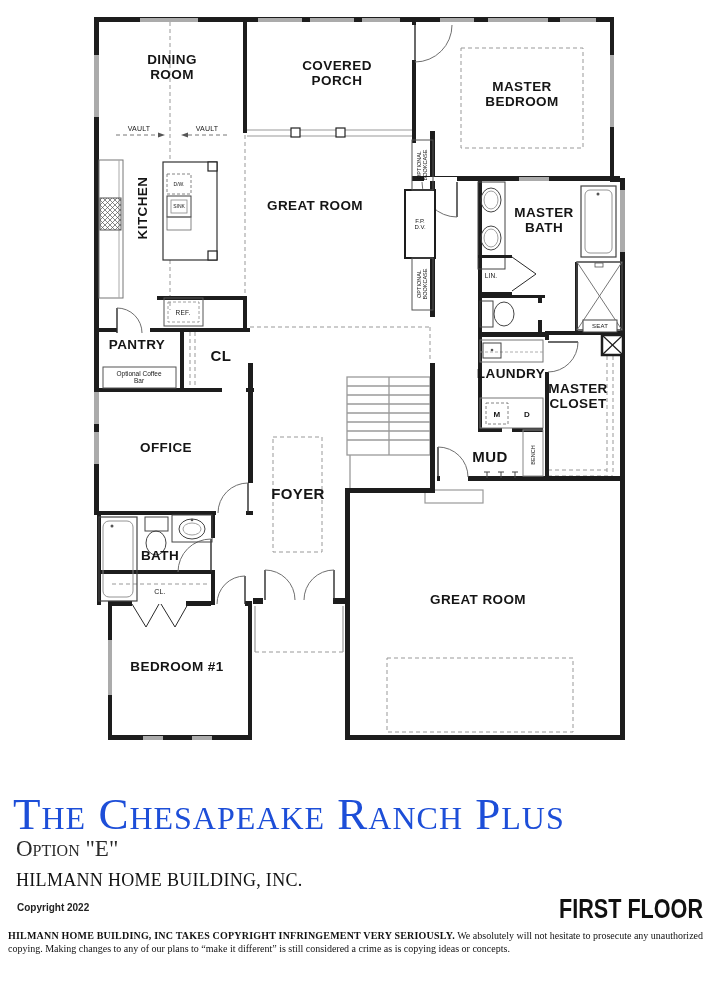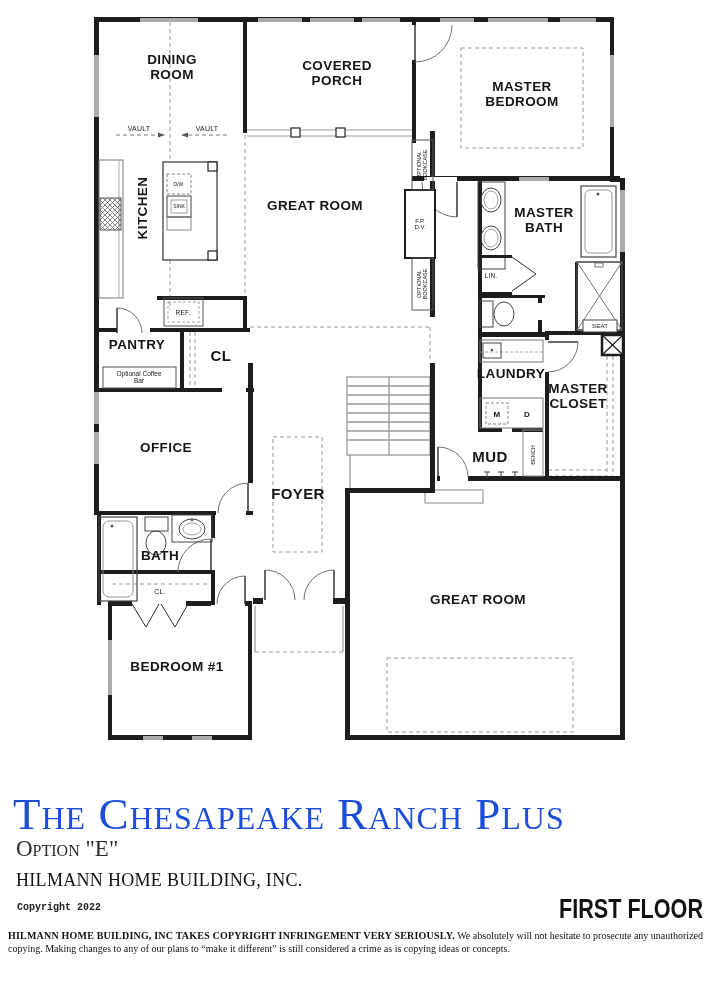--- a/index.html
+++ b/index.html
@@ -16,21 +16,21 @@
   .rlabel.tinyb{font:bold 8px "Liberation Sans",sans-serif;}
   .rot{transform:translate(-50%,-50%) rotate(-90deg);}
   .titleblock{position:absolute;left:0;top:780px;width:717px;color:#1a1a1a;}
   .plan-name{position:absolute;left:13px;top:8px;font-family:"Liberation Serif",serif;
              font-variant:small-caps;font-size:45px;font-weight:500;letter-spacing:1px;
              white-space:nowrap;color:#1d4ed8;}
   .plan-option{position:absolute;left:16px;top:56px;font-family:"Liberation Serif",serif;
              font-variant:small-caps;font-size:23px;color:#2a2a2a;}
   .builder{position:absolute;left:16px;top:90px;font-family:Liberation Serif, serif;
              font-size:18px;letter-spacing:.3px;color:#111;}
-  .copyright{position:absolute;left:17px;top:122px;font-family:Liberation Mono, monospace;
+  .copyright{position:absolute;left:17px;top:122px;font-family:Liberation Sans, sans-serif;
              font-weight:bold;font-size:10px;color:#222;}
   .first-floor{position:absolute;right:14px;top:114px;font:bold 27px "Liberation Sans",sans-serif;
              transform:scaleX(.8);transform-origin:100% 50%;letter-spacing:0;color:#111;}
   .legal{position:absolute;left:8px;top:150px;width:701px;font-family:"Liberation Serif",serif;
              font-size:10px;line-height:1.26;color:#111;}
   .legal b{letter-spacing:.2px;}
 </style>
 </head>
 <body>
 

